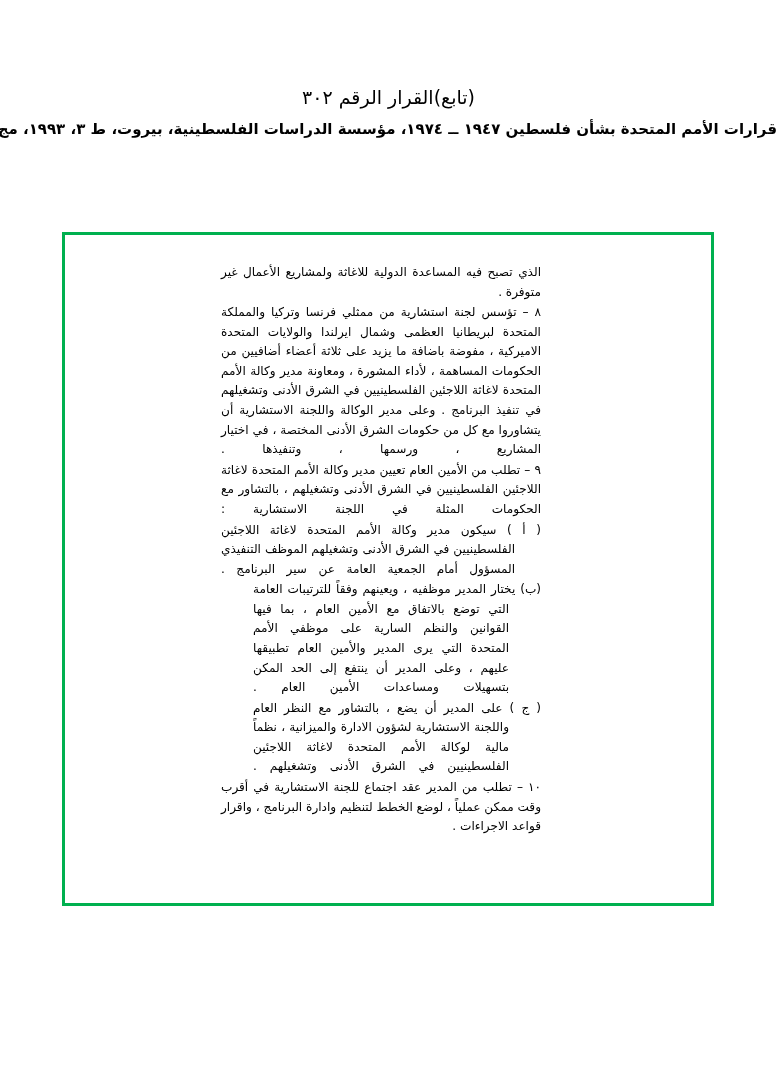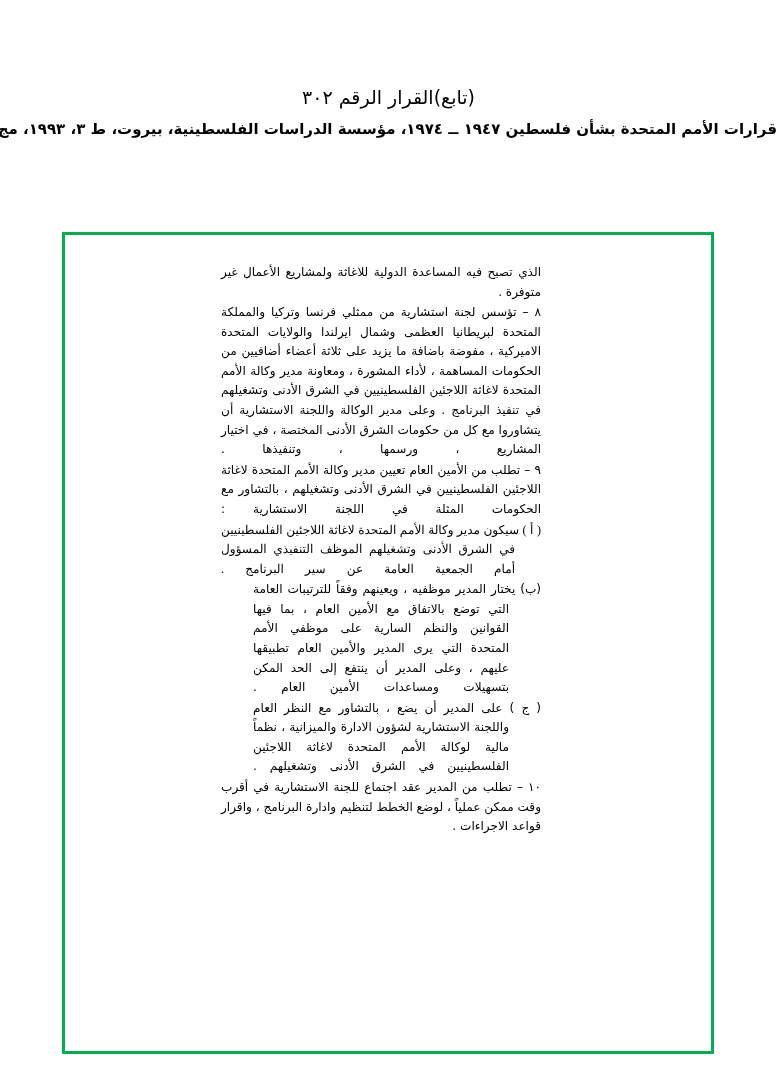--- a/index.html
+++ b/index.html
@@ -37,21 +37,21 @@
     font-weight: bold;
     margin-top: 9px;
     direction: rtl;
     white-space: nowrap;
   }
   .frame {
     position: absolute;
     top: 148px;
     left: 62px;
     width: 652px;
-    height: 822px;
+    height: 674px;
     border: 3px solid #00b04f;
     box-sizing: border-box;
     background: #ffffff;
   }
   .body-col {
     position: absolute;
     top: 28px;
     right: 170px;
     width: 320px;
     direction: rtl;
@@ -65,21 +65,20 @@
     direction: rtl;
     text-align: justify;
     text-align-last: justify;
   }
   p.para.last-right {
     text-align-last: right;
   }
   p.para.hang {
     padding-right: 26px;
     text-indent: -26px;
-    font-family: Liberation Serif, serif;
   }
   p.para.hang2 {
     padding-right: 32px;
     text-indent: -32px;
     margin-left: 32px;
   }
 </style>
 </head>
 <body>
 

